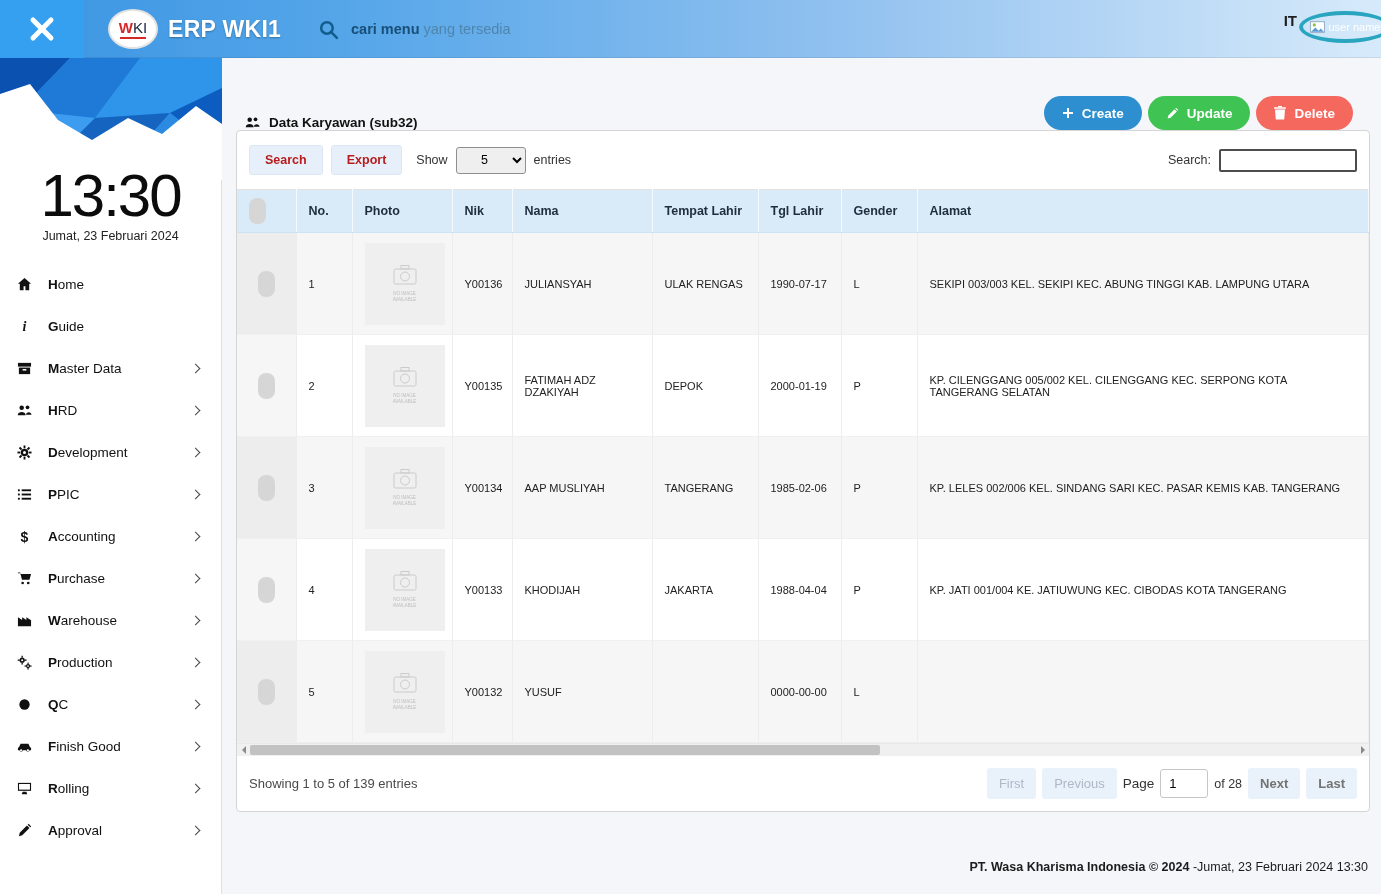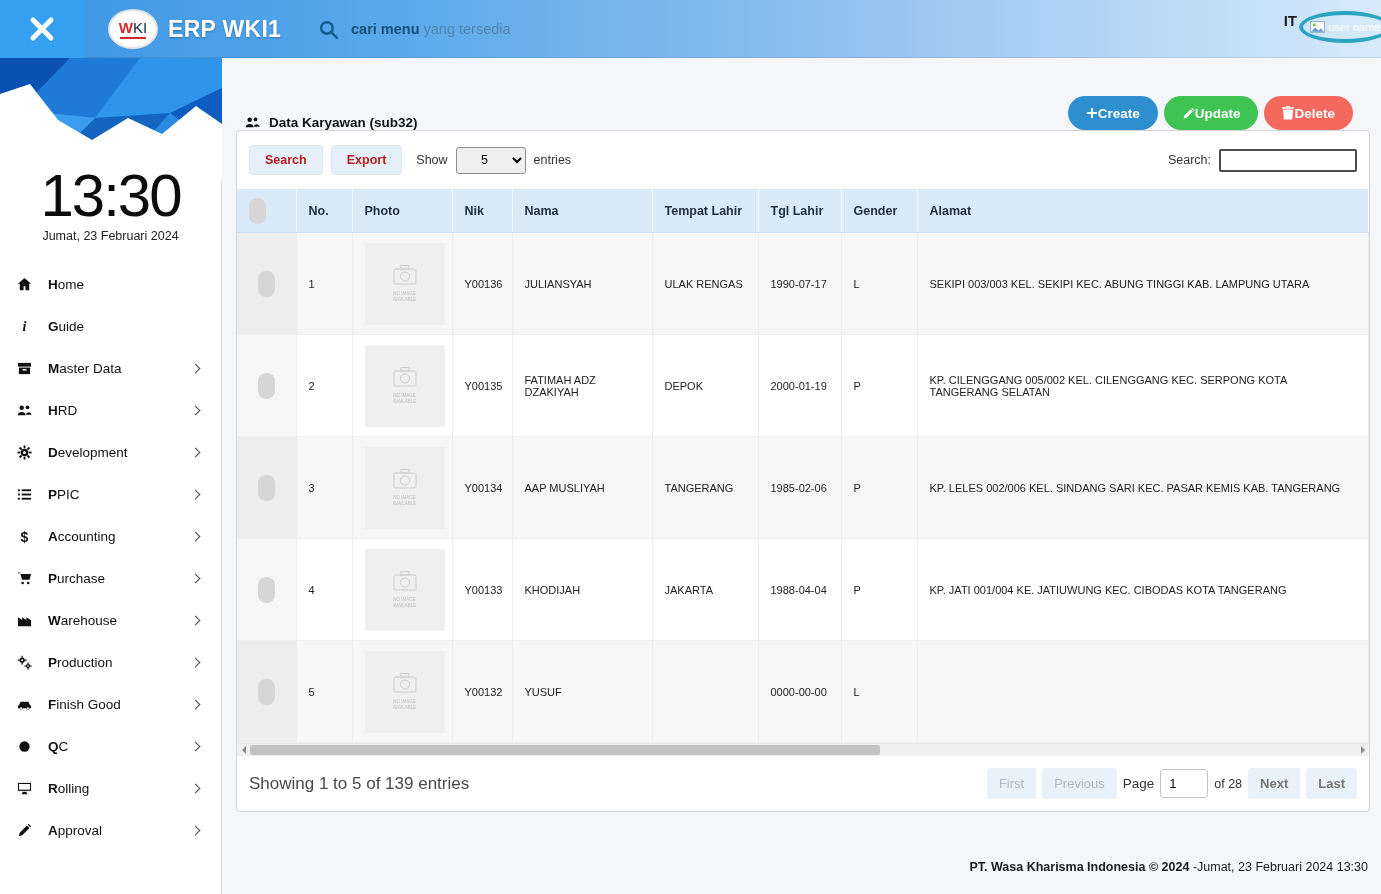--- a/index.html
+++ b/index.html
@@ -42,21 +42,21 @@
   .mi-chevron { margin-left:auto; width:7px; height:7px; border-right:1.6px solid #444; border-top:1.6px solid #444;
     transform:rotate(45deg); flex:0 0 auto; }
 
   
   .main { position:absolute; left:222px; top:58px; width:1159px; height:836px; }
   .content-header { height:72px; display:flex; align-items:flex-end; justify-content:space-between; padding:0 28px 0 22px; }
   .breadcrumb { display:flex; align-items:center; gap:8px; font-weight:700; font-size:13.5px; color:#111; }
   .breadcrumb svg { width:17px; height:15px; fill:#111; }
   .action-buttons { display:flex; gap:6px; }
   .btn-pill { height:34px; border:none; border-radius:17px; color:#fff; font-weight:600; font-size:13.5px;
-    display:flex; align-items:center; gap:0; padding:0 18px; cursor:pointer; font-family:inherit; }
+    display:flex; align-items:center; gap:8px; padding:0 18px; cursor:pointer; font-family:inherit; }
   .btn-create { background:#2d8fd0; }
   .btn-update { background:#3fc352; }
   .btn-delete { background:#f4685e; }
 
   .card { position:absolute; left:14px; top:72px; width:1134px; height:682px; background:#fff;
     border:1px solid #d5d5d5; border-radius:4px; overflow:hidden; }
   .card-toolbar { height:58px; display:flex; align-items:center; padding:0 12px; gap:8px; }
   .tbtn { background:#e7f0fa; border:1px solid #dbe8f4; border-radius:3px; font-weight:700; font-size:12.5px;
     color:#b91c1c; padding:7px 15px; cursor:pointer; font-family:inherit; }
   .show-label, .entries-label { font-size:12.5px; color:#333; }
@@ -86,21 +86,21 @@
   .noimg { font-size:4.5px; color:#bdbdbd; text-align:center; line-height:1.3; width:34px; }
 
   .hscroll { height:13px; background:#f0f0f0; display:flex; border-top:1px solid #e8e8e8; }
   .hs-arrow { width:13px; display:flex; align-items:center; justify-content:center; cursor:pointer; }
   .tri-l { width:0; height:0; border-top:4px solid transparent; border-bottom:4px solid transparent; border-right:4px solid #8a8a8a; }
   .tri-r { width:0; height:0; border-top:4px solid transparent; border-bottom:4px solid transparent; border-left:4px solid #8a8a8a; }
   .hs-track { flex:1; position:relative; }
   .hs-thumb { position:absolute; left:0; top:1px; bottom:1px; width:57%; background:#c2c2c2; border-radius:2px; cursor:grab; }
 
   .card-footer { height:55px; display:flex; align-items:center; justify-content:space-between; padding:0 12px; }
-  .summary { font-size:17px; color:#4a4a4a; }
+  .summary { font-size:13px; color:#4a4a4a; }
   .pagination { display:flex; align-items:center; gap:6px; }
   .pg-btn { background:#e9f1fa; border:none; padding:8px 12px; border-radius:3px; font-weight:600;
     color:#737373; font-size:13px; cursor:pointer; font-family:inherit; }
   .pg-btn.disabled { color:#aeb9c6; font-weight:400; cursor:default; }
   .pg-label { font-size:13.5px; color:#333; }
   .pg-input { width:48px; height:29px; border:1px solid #c6c6c6; border-radius:3px; padding-left:8px;
     font-size:13px; font-family:inherit; }
   .pg-of { font-size:12.5px; color:#333; }
 
   .page-footer { position:absolute; right:13px; top:802px; font-size:12.5px; color:#1c1c1c; }
@@ -280,35 +280,35 @@
               <circle cx="11.8" cy="11.8" r="0.9" fill="#fff"></circle>
             </g>
           </svg>
         </span>
     <span class="mi-label">Production</span>
     <span class="mi-chevron"></span>
   </li>
       <li class="menu-item">
     <span class="mi-icon">
           <svg viewBox="0 0 16 16">
+            <circle cx="8" cy="8" r="5.5"></circle>
+          </svg>
+        </span>
+    <span class="mi-label">QC</span>
+    <span class="mi-chevron"></span>
+  </li>
+      <li class="menu-item">
+    <span class="mi-icon">
+          <svg viewBox="0 0 16 16">
             <path d="M2 9l1.8-4h8.4L14 9h1v3h-1.6a1.9 1.9 0 01-3.7 0H6.3a1.9 1.9 0 01-3.7 0H1V9z"></path>
             <circle cx="4.4" cy="12" r="1.2" fill="#fff"></circle>
             <circle cx="11.6" cy="12" r="1.2" fill="#fff"></circle>
           </svg>
         </span>
     <span class="mi-label">Finish Good</span>
-    <span class="mi-chevron"></span>
-  </li>
-      <li class="menu-item">
-    <span class="mi-icon">
-          <svg viewBox="0 0 16 16">
-            <circle cx="8" cy="8" r="5.5"></circle>
-          </svg>
-        </span>
-    <span class="mi-label">QC</span>
     <span class="mi-chevron"></span>
   </li>
       <li class="menu-item">
     <span class="mi-icon">
           <svg viewBox="0 0 16 16">
             <path d="M1 2h14v8.5H1z"></path>
             <rect x="2.2" y="3.2" width="11.6" height="6" fill="#fff"></rect>
             <path d="M6 11.5h4l1 2.5H5z"></path>
           </svg>
         </span>

